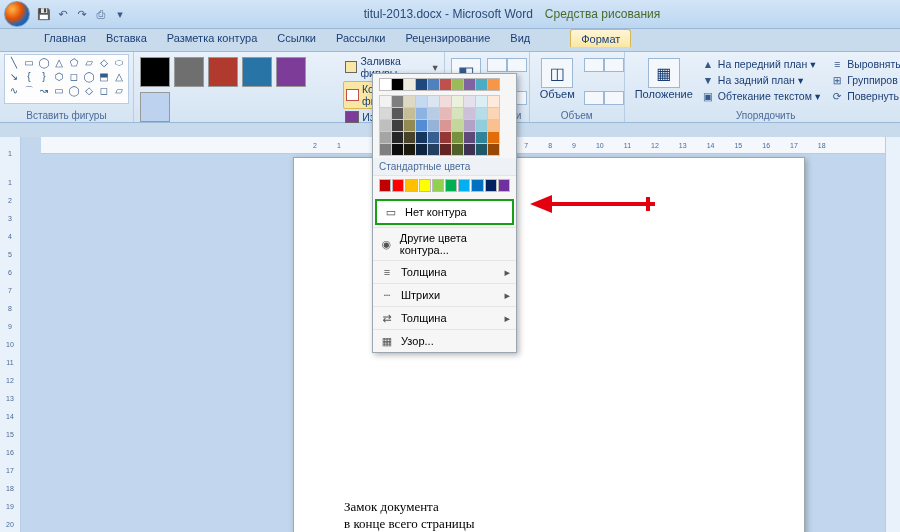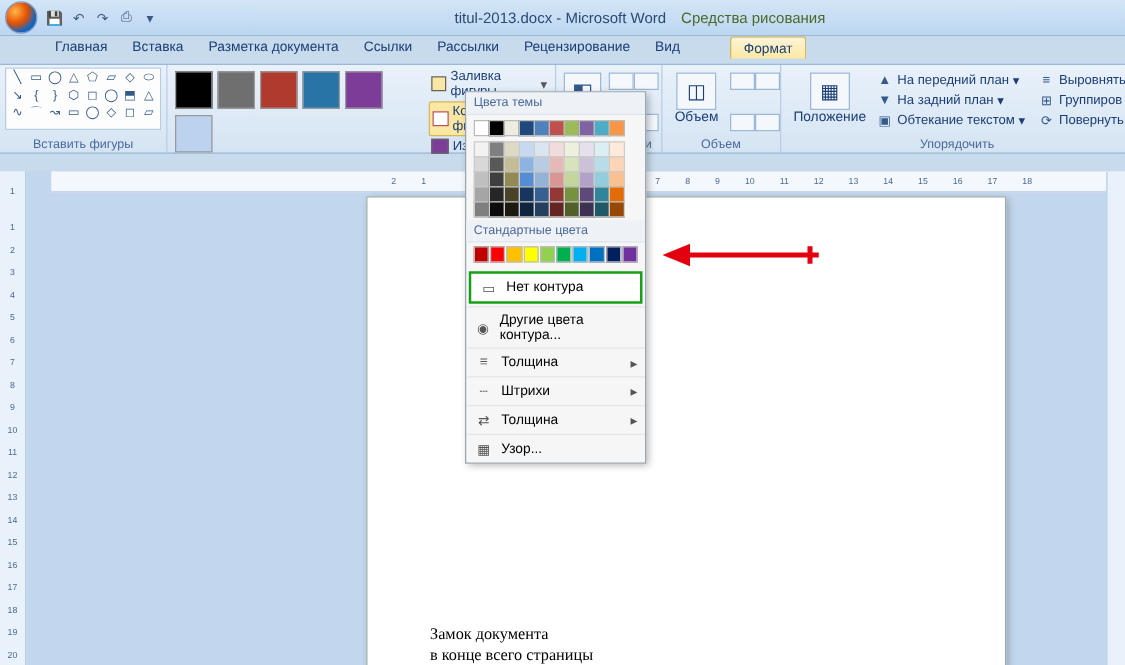--- a/index.html
+++ b/index.html
@@ -69,21 +69,21 @@
     </div>
     <div class="title-text">
       <span>titul-2013.docx - Microsoft Word</span>
       <span class="ctx">Средства рисования</span>
     </div>
   </div>
 
   <div class="tabs">
     <div class="tab">Главная</div>
     <div class="tab">Вставка</div>
-    <div class="tab">Разметка документа</div>
+    <div class="tab">Разметка контура</div>
     <div class="tab">Ссылки</div>
     <div class="tab">Рассылки</div>
     <div class="tab">Рецензирование</div>
     <div class="tab">Вид</div>
     <div style="width:30px"></div>
     <div class="tab active">Формат</div>
   </div>
 
   <div class="ribbon">
     <div class="group" style="width:134px">
@@ -267,21 +267,20 @@
             <div>Замок документа</div>
             <div>в конце всего страницы</div>
           </div>
 
       </div>
     </div>
     <div class="vscroll"></div>
   </div>
 
   <div class="dropdown">
-    <div class="dd-section">Цвета темы</div>
     <div class="palette" id="theme-row">
         <div style="background: rgb(255, 255, 255);"></div>
         <div style="background: rgb(0, 0, 0);"></div>
         <div style="background: rgb(238, 236, 225);"></div>
         <div style="background: rgb(31, 73, 125);"></div>
         <div style="background: rgb(79, 129, 189);"></div>
         <div style="background: rgb(192, 80, 77);"></div>
         <div style="background: rgb(155, 187, 89);"></div>
         <div style="background: rgb(128, 100, 162);"></div>
         <div style="background: rgb(75, 172, 198);"></div>

